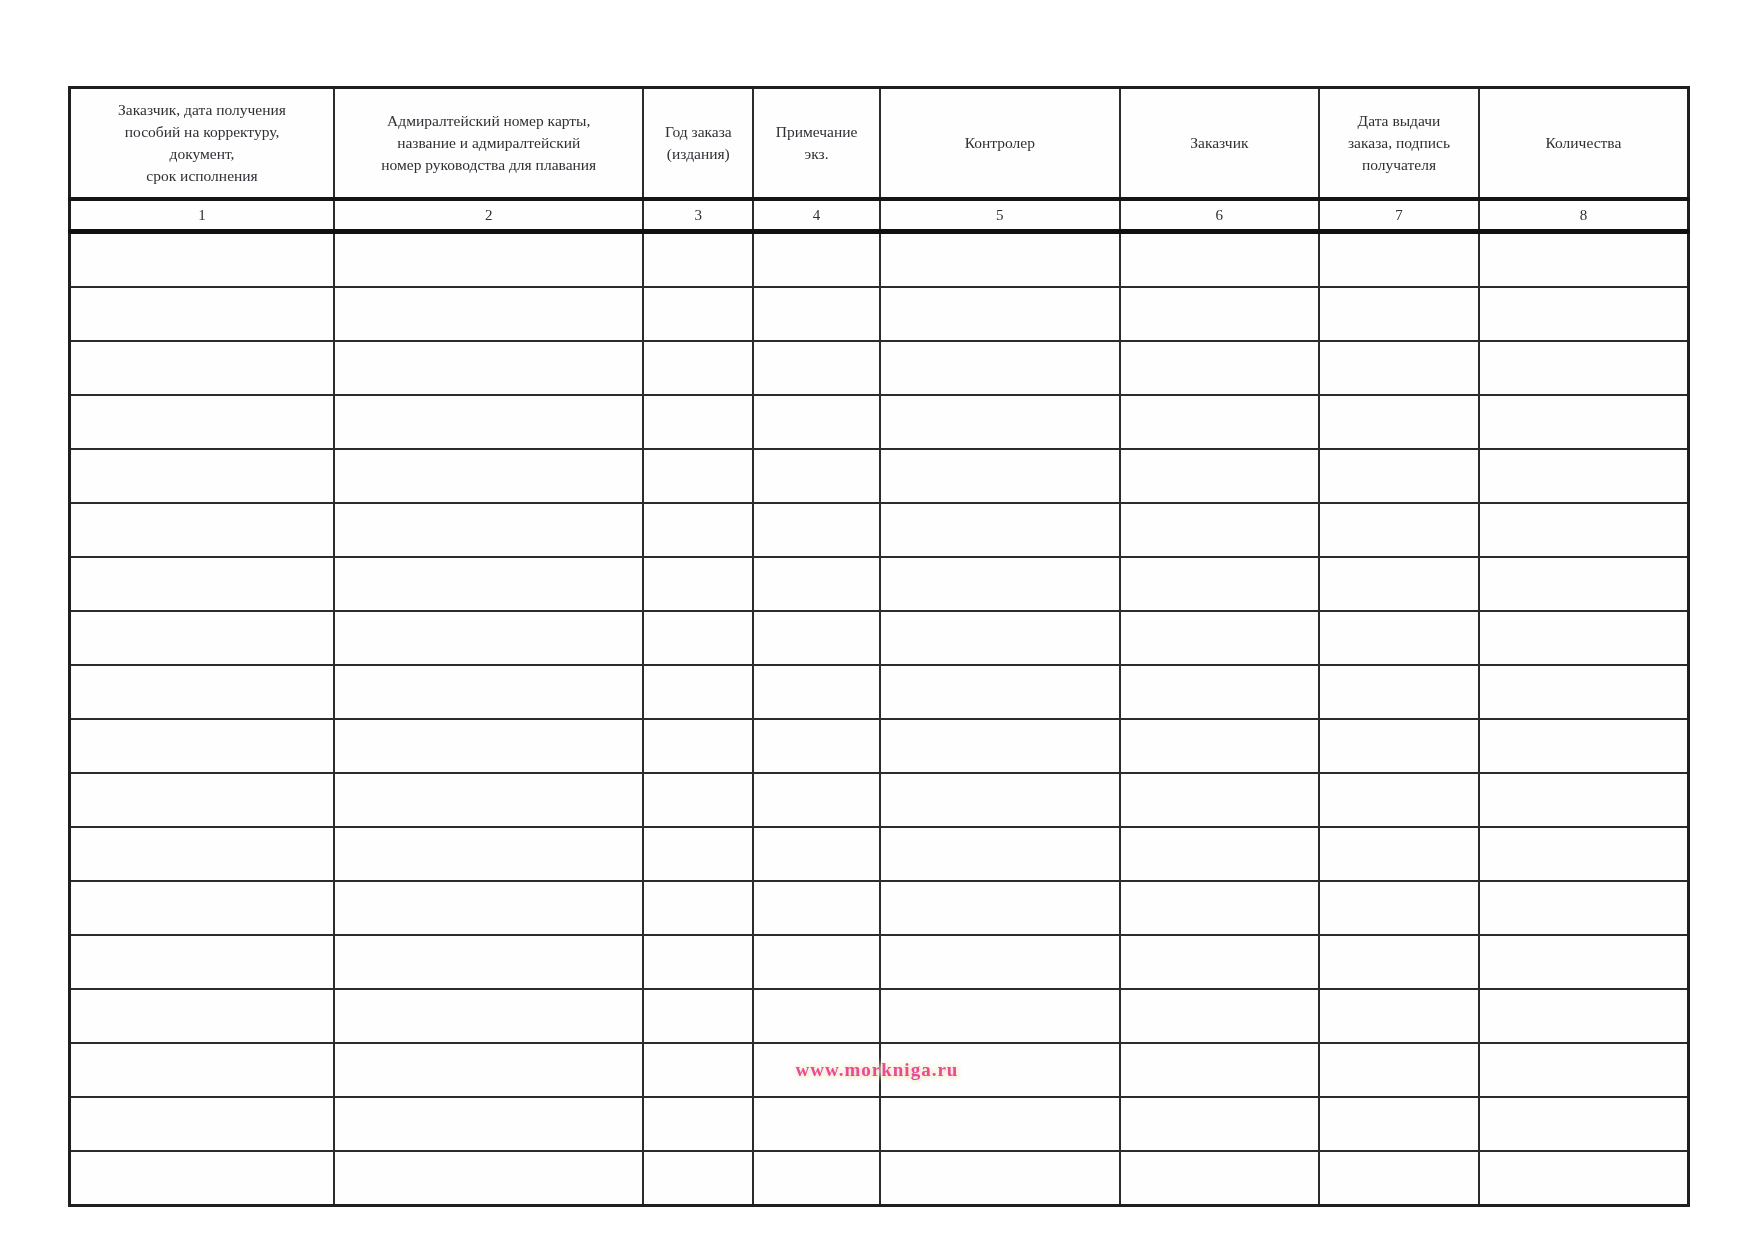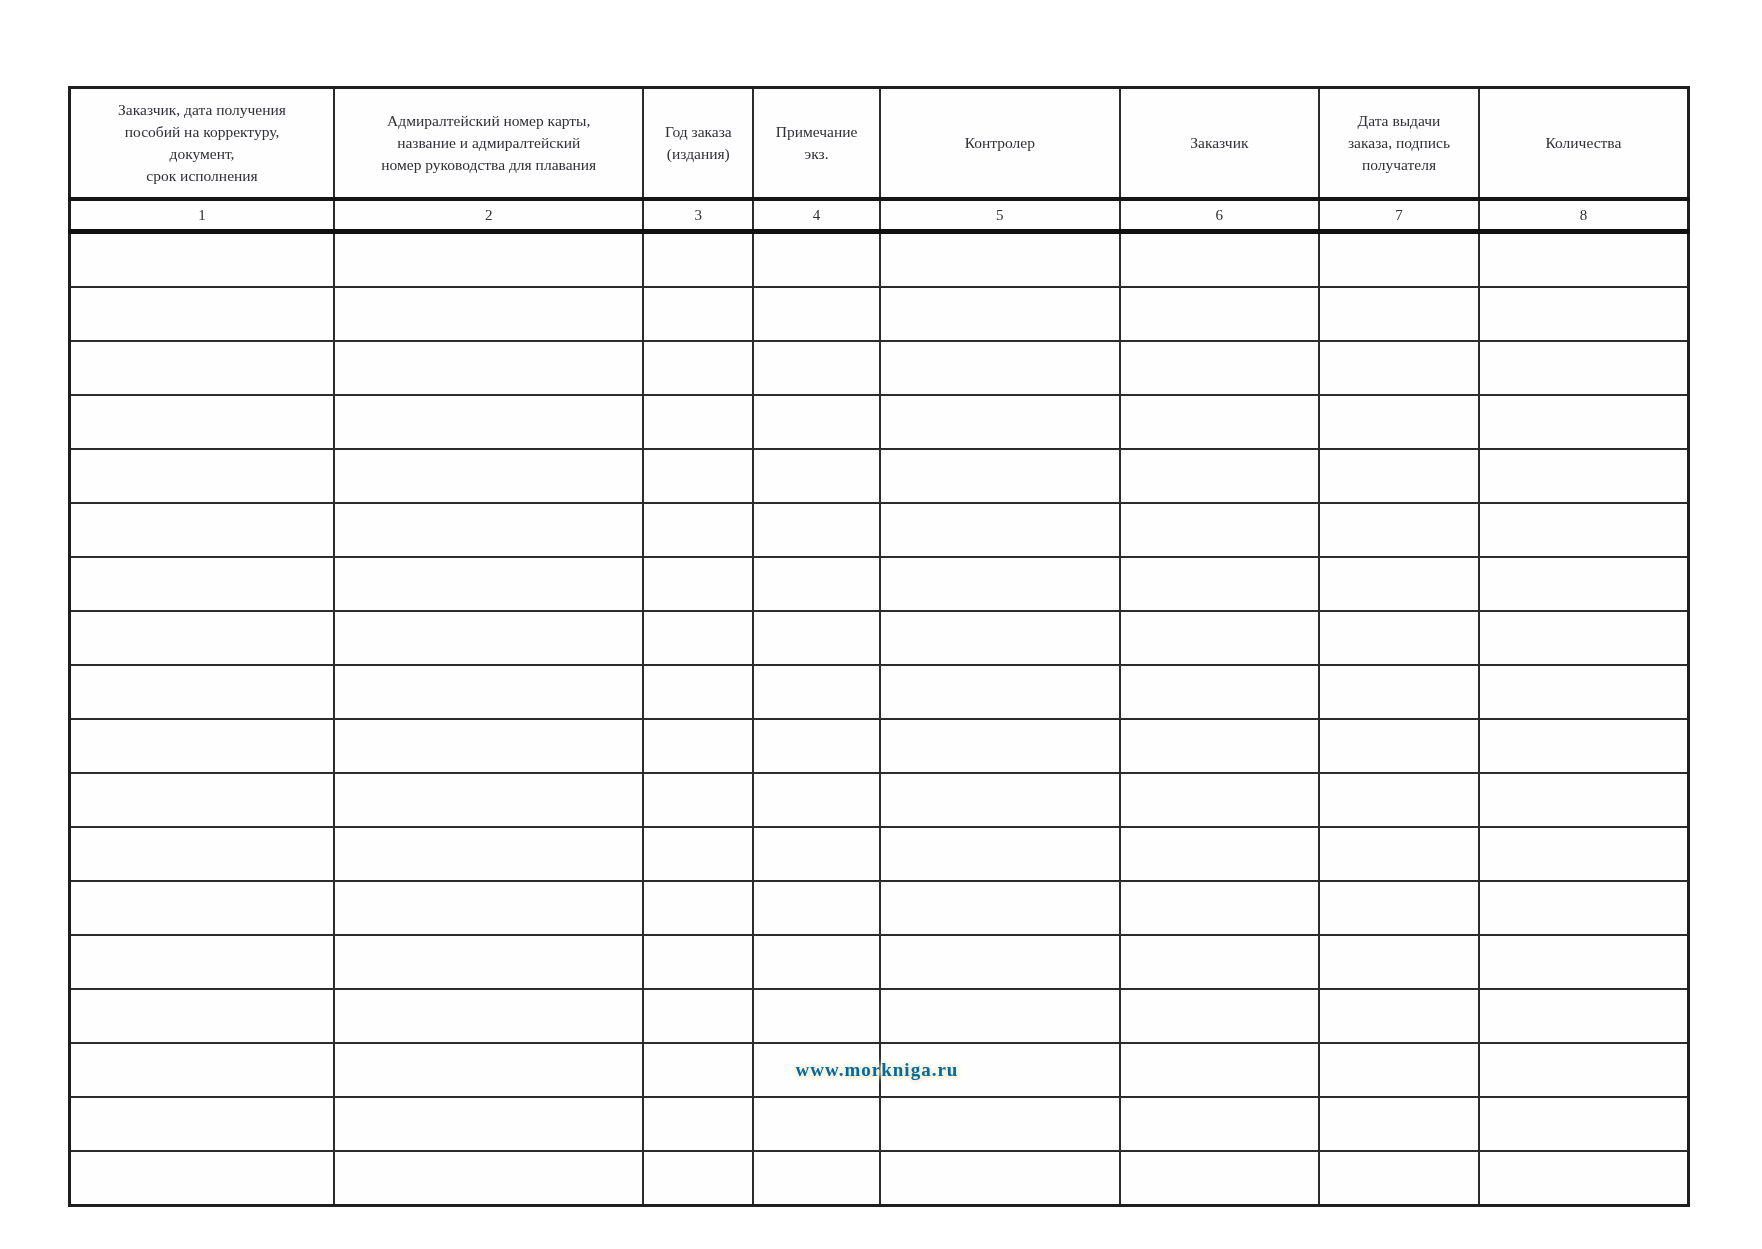--- a/index.html
+++ b/index.html
@@ -62,21 +62,21 @@
   }
   .watermark {
     position: absolute;
     left: 877px;
     top: 1070px;
     transform: translate(-50%, -50%);
     font-family: "Liberation Serif", "DejaVu Serif", serif;
     font-size: 19px;
     font-weight: bold;
     letter-spacing: 1px;
-    color: #0369a1;
+    color: #ec4899;
     text-shadow:
       0 0 6px #efe9c4,
       0 0 10px #f3eeda,
       1px 1px 4px #efe9c4;
     white-space: nowrap;
     z-index: 5;
   }
 </style>
 </head>
 <body>

